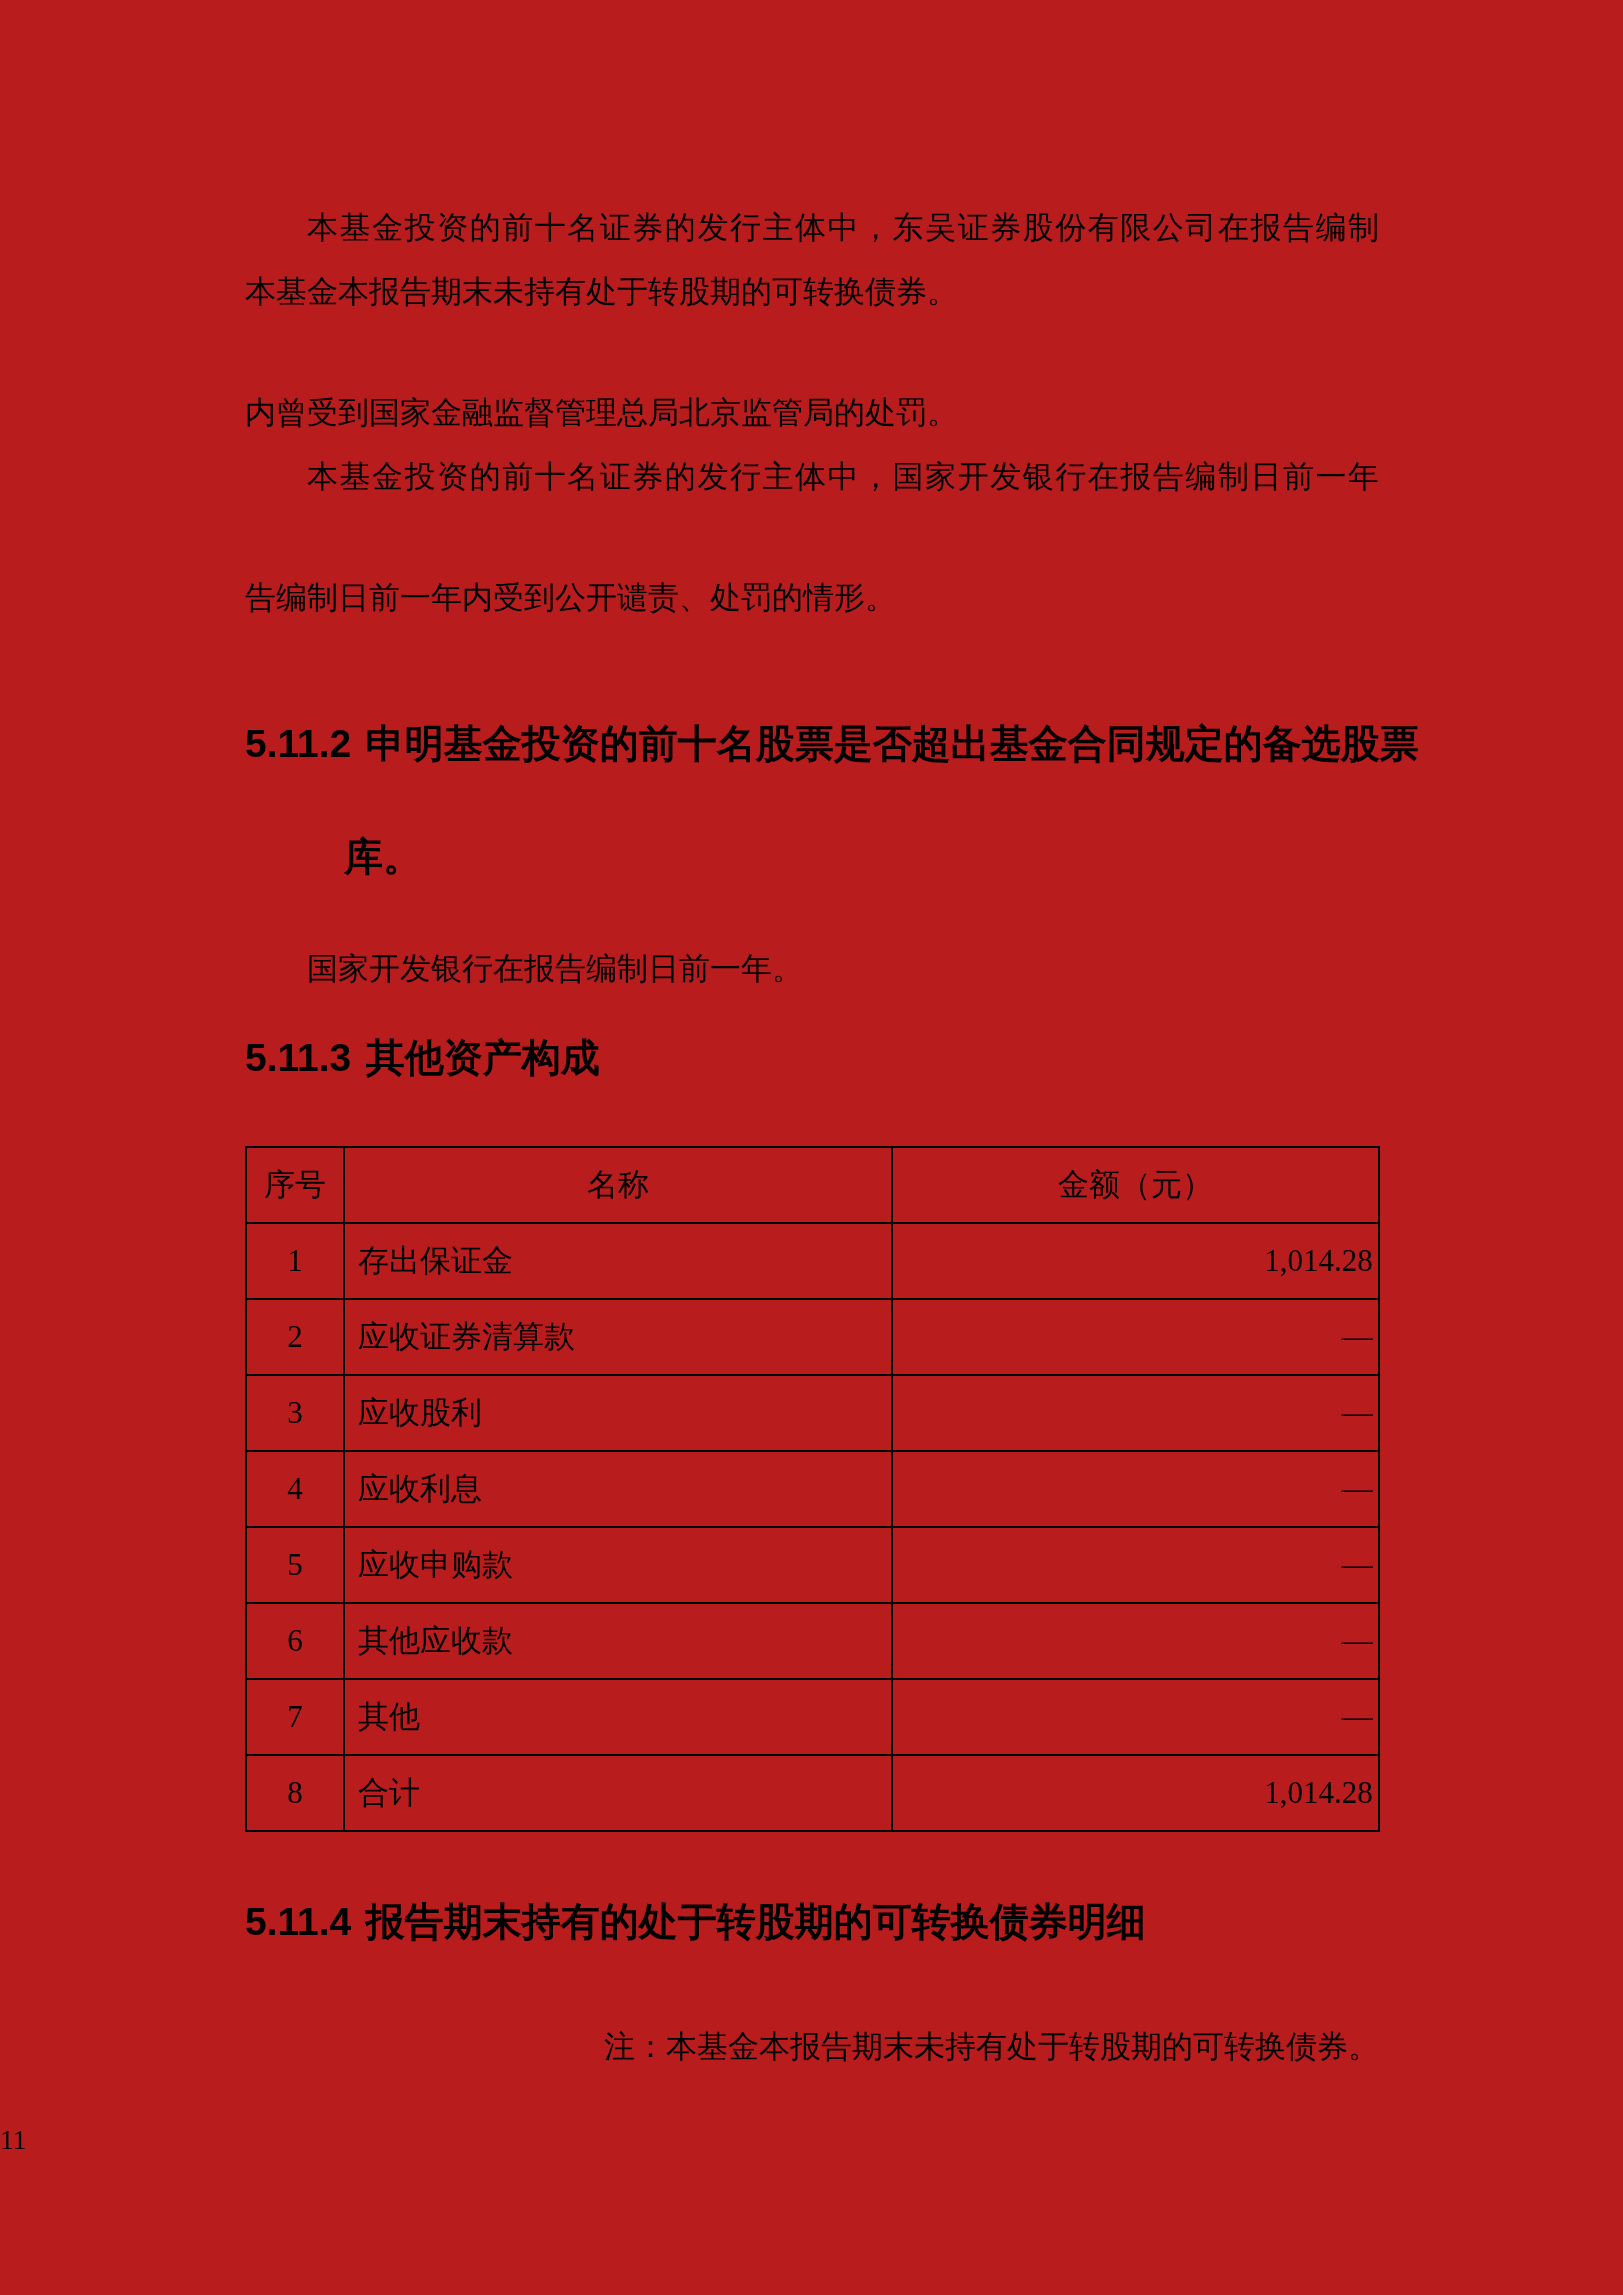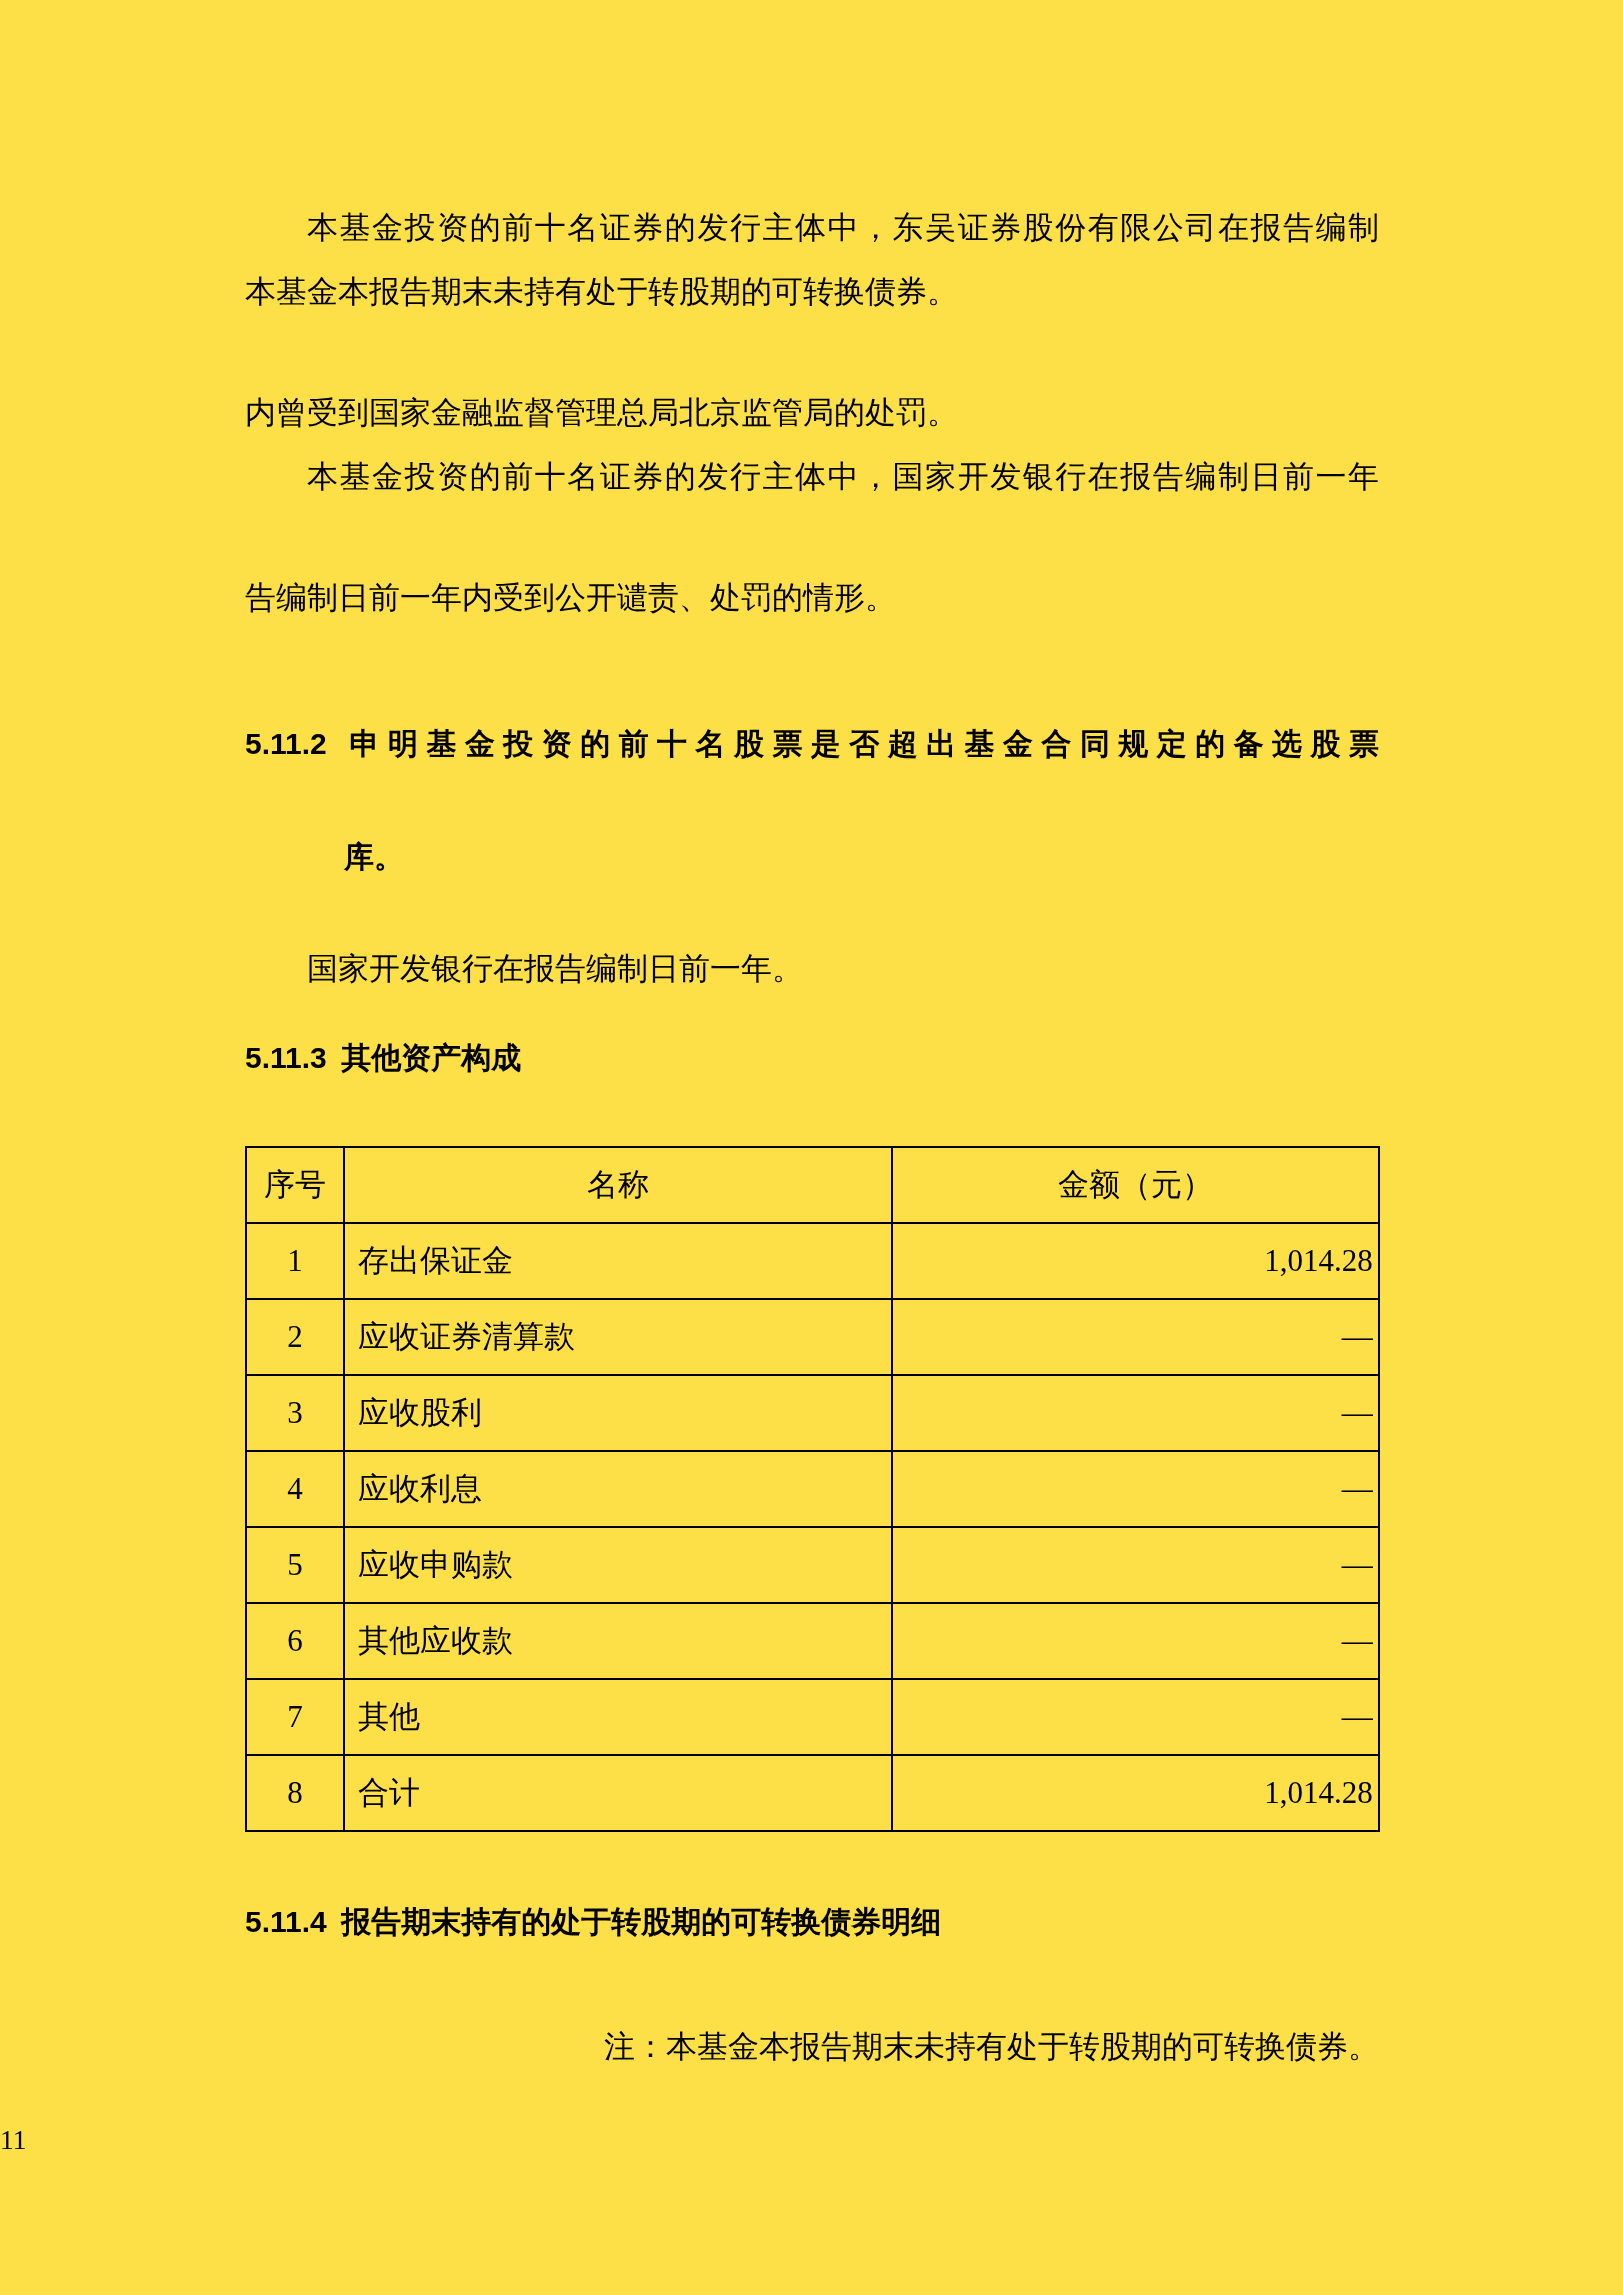--- a/index.html
+++ b/index.html
@@ -1,21 +1,21 @@
 <!DOCTYPE html>
 <html style="font-size:10.5px"><head>
 <meta charset="utf-8">
 <style>
   html, body { margin: 0; padding: 0; background: #888; }
   .page {
     position: relative;
     width: 1623px;
     height: 2295px;
     margin: 0 auto;
-    background: #fde047;
+    background: #b91c1c;
     color: #000000;
     font-family: "Liberation Serif", "DejaVu Serif", serif;
     overflow: hidden;
   }
   .content {
     position: absolute;
     left: 245px;
     top: 196px;
     width: 1134px;
   }
@@ -29,21 +29,21 @@
     text-align: justify;
     text-align-last: justify;
     white-space: nowrap;
   }
   .line.first { text-indent: 62px; }
   .line.last { text-align: left; text-align-last: left; white-space: normal; }
   
   .heading {
     font-family: "Liberation Sans", "DejaVu Sans", sans-serif;
     font-weight: 700;
-    font-size: 30px;
+    font-size: 39px;
   }
   .h-line {
     height: 113px;
     line-height: 113px;
     white-space: nowrap;
   }
   .h-line.justified { text-align: justify; text-align-last: justify; }
   .h-line.cont { padding-left: 99px; text-align: left; }
   .h-num { margin-right: 14.4px; }
   .h5112 { margin-top: 43px; }

